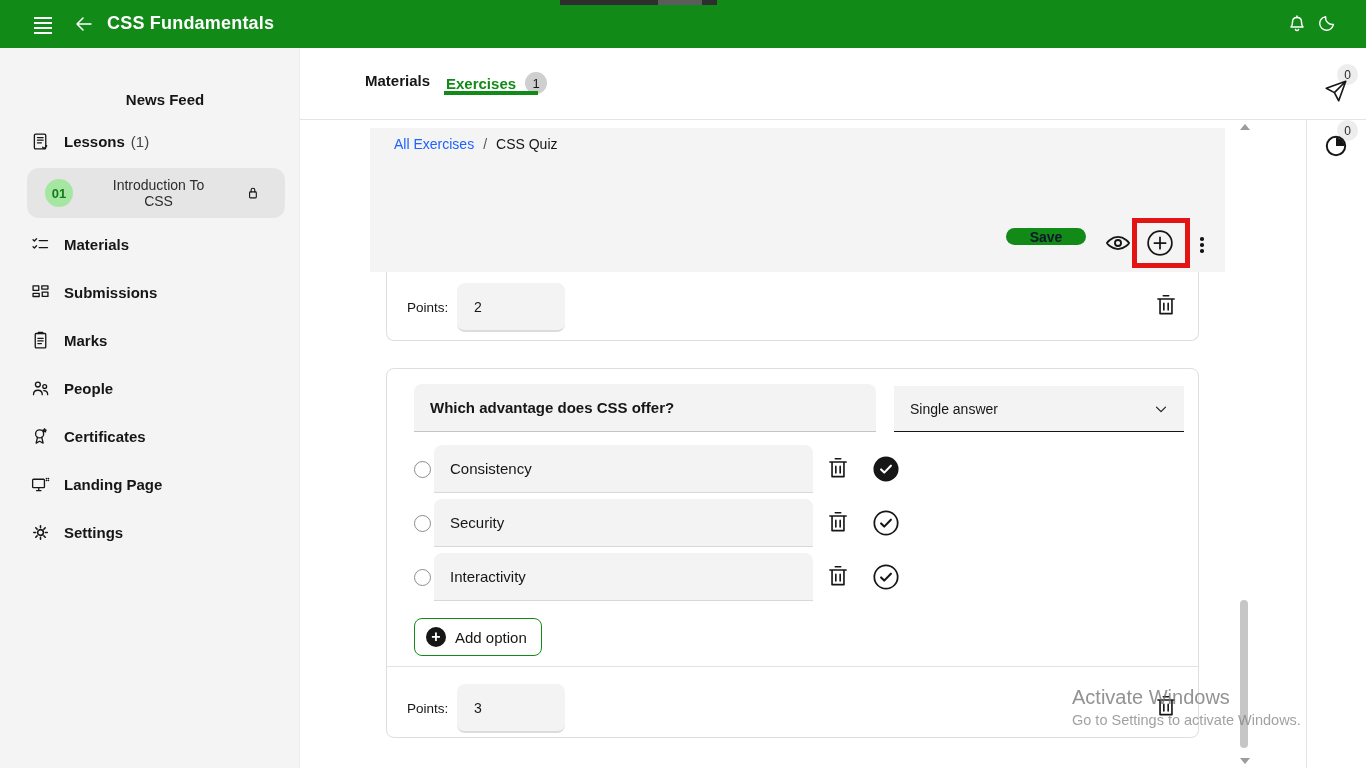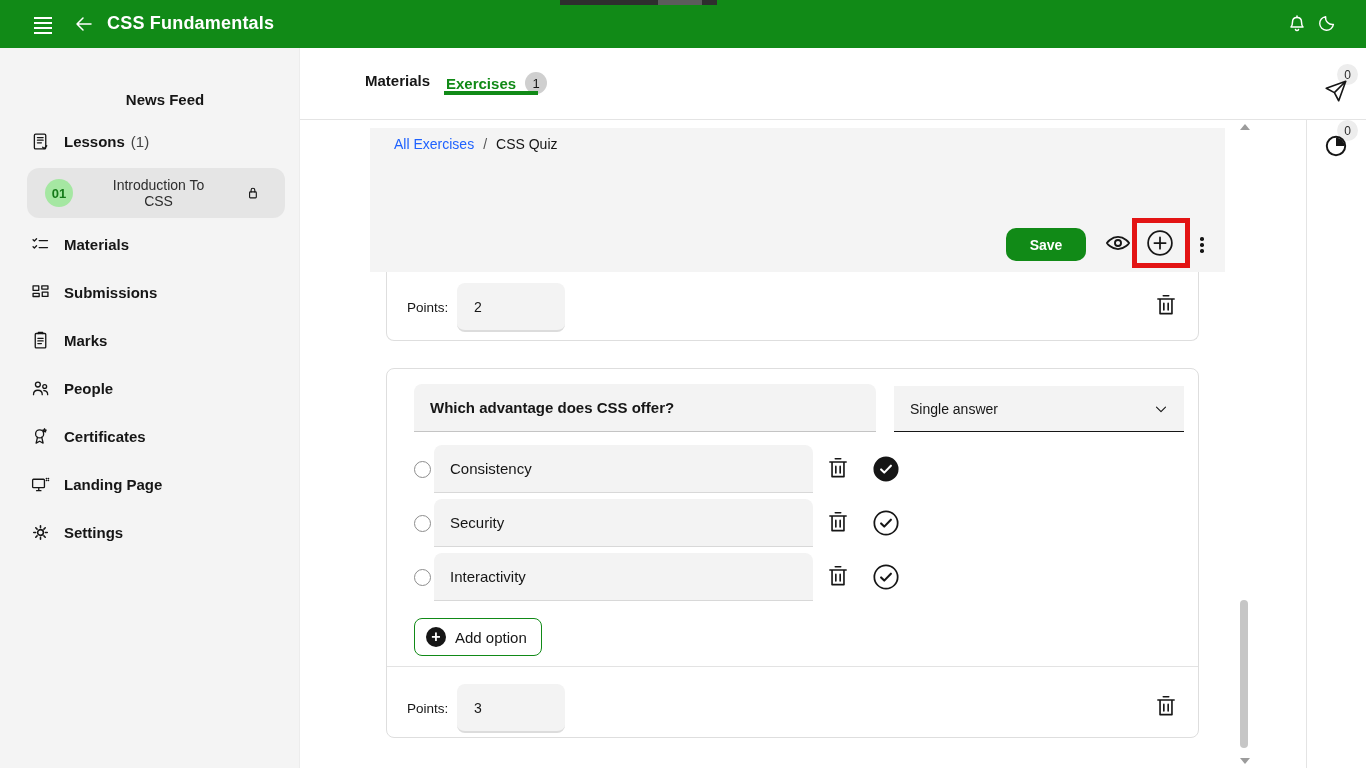--- a/index.html
+++ b/index.html
@@ -65,22 +65,22 @@
     background:#f4f4f4; }
   .breadcrumb { position:absolute; left:24px; top:6px; font-size:14px; color:#161616;
     display:flex; gap:9px; align-items:center; height:20px; }
   .breadcrumb a { color:#1f62fe; text-decoration:none; cursor:pointer; }
   .breadcrumb .sep { color:#555; }
   .qtab { position:absolute; top:45px; height:38px; border:none; cursor:pointer;
     font-size:14px; text-align:left; padding-left:22px; border-radius:4px; }
   .qtab-questions { left:8px; width:417px; background:#161616; color:#fff; }
   .qtab-submissions { left:426px; width:419px; background:#fafafa; color:#3c3c3c;
     border:1px solid #cfcfcf; }
-  .save-btn { position:absolute; left:636px; top:100px; width:80px; height:33px;
-    background:#118a17; color:#ffffff; font-size:14px; font-weight:bold; border:none;
+  .save-btn { position:absolute; left:636px; top:100px; width:80px; height:17px;
+    background:#118a17; color:#0f172a; font-size:14px; font-weight:bold; border:none;
     border-radius:10px; cursor:pointer; }
   .tool-icon-btn { position:absolute; width:30px; height:30px; background:none;
     border:none; cursor:pointer; }
   .eye-btn { left:733px; top:101px; }
   .plus-btn { left:775px; top:100px; }
   .kebab-btn { left:817px; top:102px; }
   .kebab-btn i { display:block; width:3.5px; height:3.5px; border-radius:50%;
     background:#161616; margin:2.5px auto; }
   .red-box { position:absolute; left:762px; top:90px; width:58px; height:50px;
     border:5px solid #e31414; pointer-events:none; z-index:5; }
@@ -413,14 +413,18 @@
     </svg>
   </button>
   <span class="float-badge pie-badge">0</span>
   <button class="float-btn pie-btn">
     <svg width="26" height="26" viewBox="0 0 24 24">
       <circle cx="12" cy="12" r="8.5" fill="none" stroke="#161616" stroke-width="1.8"></circle>
       <path d="M12 12V4.3A7.7 7.7 0 0119.7 12H12z" fill="#161616"></path>
     </svg>
   </button>
 
+  <div class="watermark">
+    <div class="l1">Activate Windows</div>
+    <div class="l2">Go to Settings to activate Windows.</div>
+  </div>
 
 </div>
 
 </body></html>

